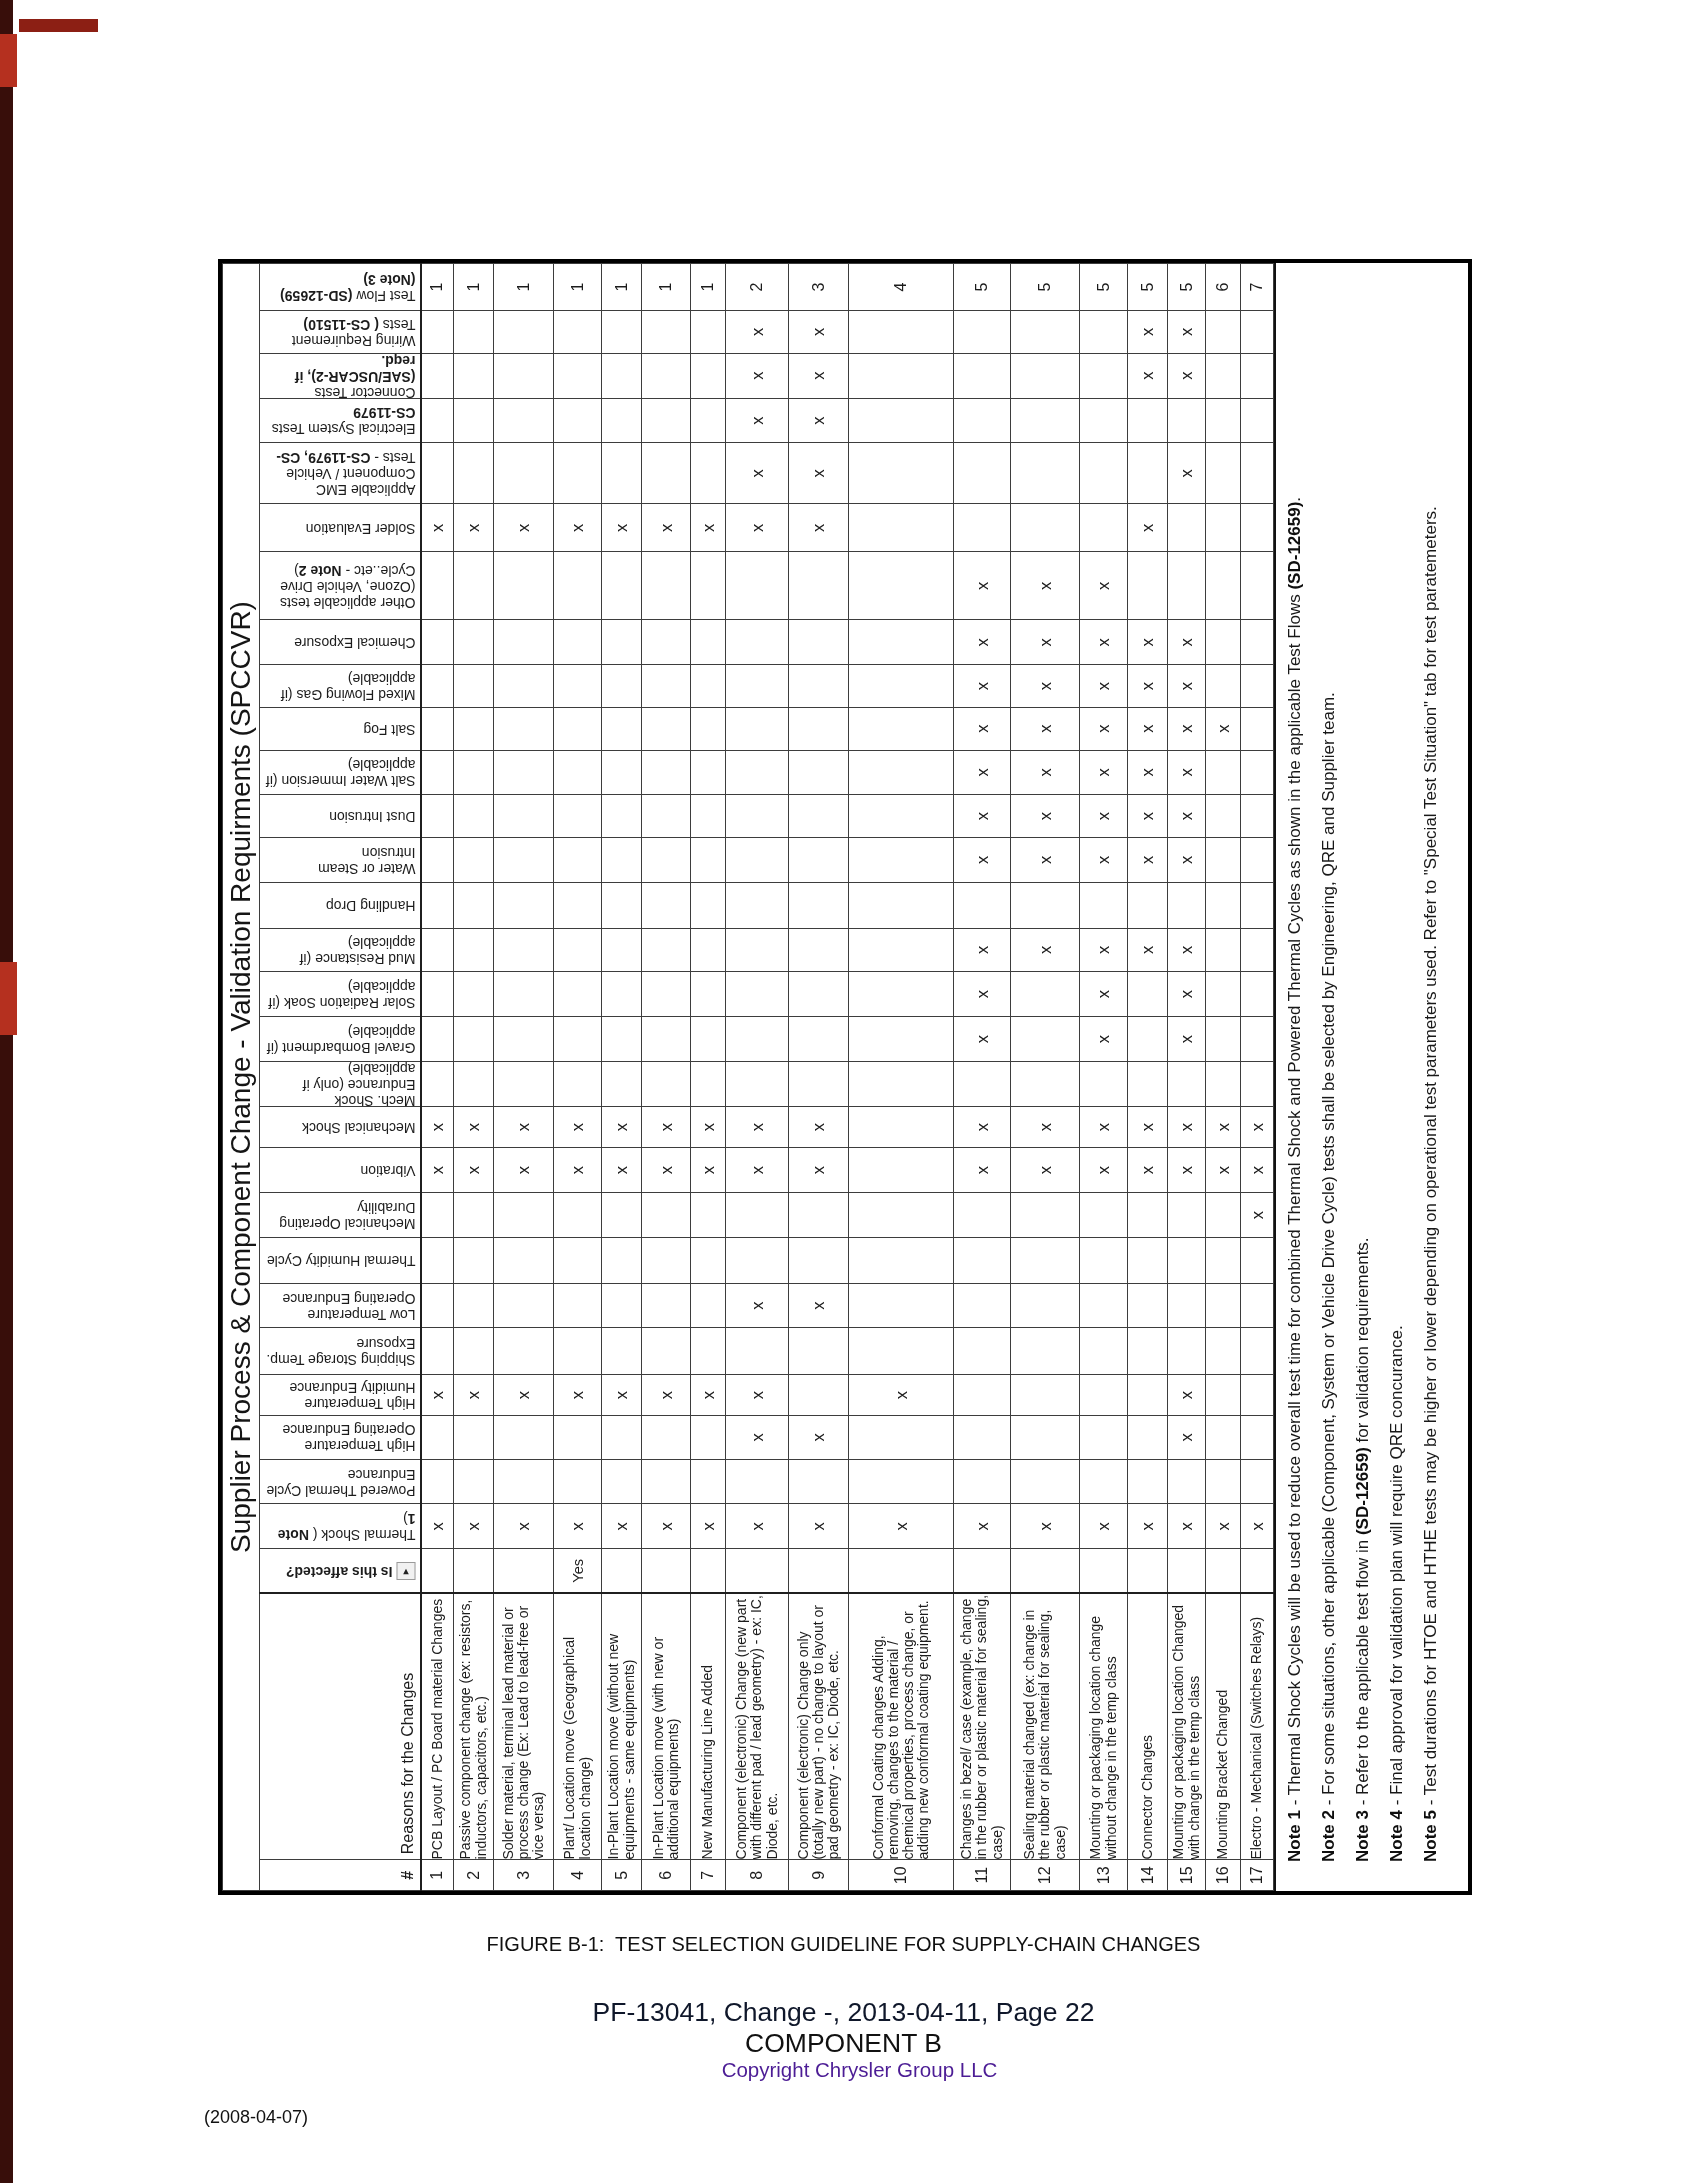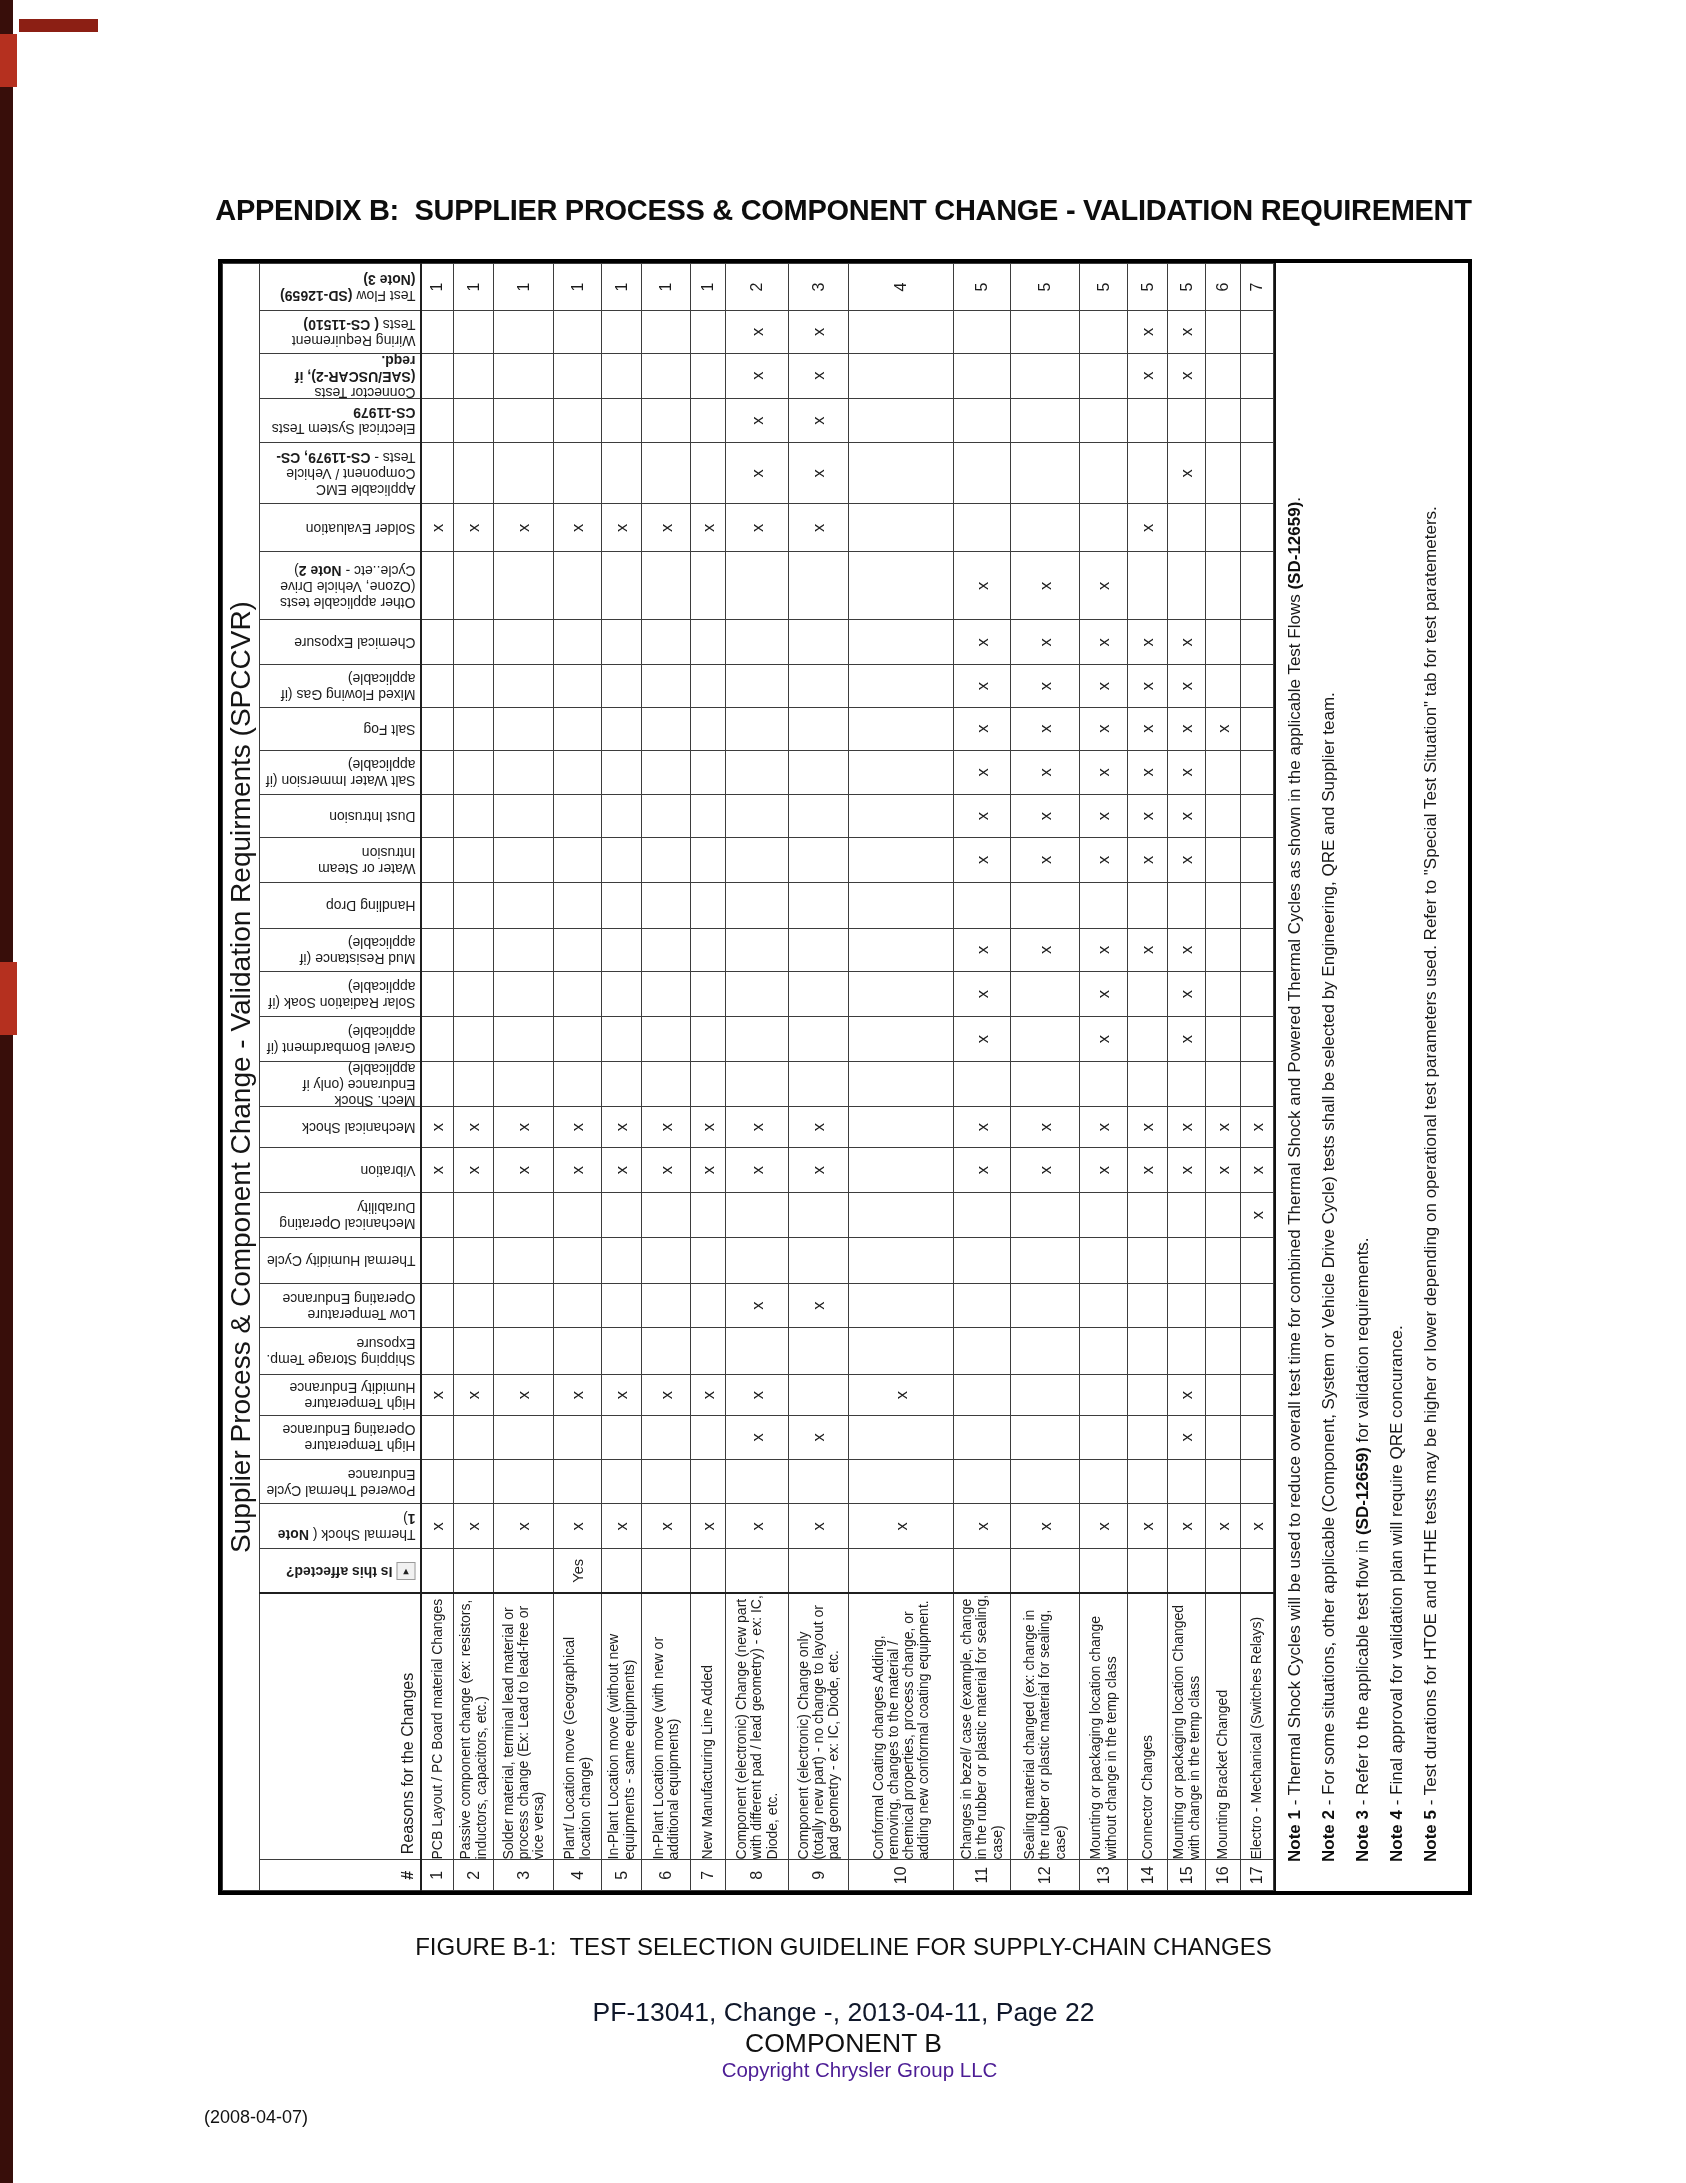--- a/index.html
+++ b/index.html
@@ -6,21 +6,21 @@
   .page { position:relative; width:1687px; height:2183px; background:#ffffff;
           font-family:"Liberation Sans", sans-serif; overflow:hidden; }
 
   
   .edge-strip { position:absolute; }
 
   
   .doc-title { position:absolute; top:194px; left:0; width:1687px; text-align:center;
                font-size:29px; font-weight:bold; color:#0d0d0d; letter-spacing:-0.3px; white-space:pre; }
   .fig-caption { position:absolute; top:1933px; left:0; width:1687px; text-align:center;
-                 font-size:24px; color:#111; white-space:pre; }
+                 font-size:20px; color:#111; white-space:pre; }
   .foot1 { position:absolute; top:1997px; left:0; width:1687px; text-align:center; font-size:26.5px; color:#0f172a; }
   .foot2 { position:absolute; top:2028px; left:0; width:1687px; text-align:center; font-size:26.5px; color:#111; }
   .foot3 { position:absolute; top:2058px; left:16px; width:1687px; text-align:center; font-size:20.5px; color:#4c1d95; }
   .foot-date { position:absolute; top:2082px; left:204px; font-size:18px; color:#111;margin-top:25px; }
 
   
   .sheet { position:absolute; left:218px; top:259px; width:1636px; height:1254px;
            transform-origin:0 0; transform:rotate(-90deg) translateX(-1636px);
            border:4.6px solid #000; box-sizing:border-box; background:#fff;
            display:flex; flex-direction:column; }
@@ -55,21 +55,20 @@
 </head>
 <body>
 
 <div class="page">
 
   <div class="edge-strip" style="left:0;top:0;width:13.2px;height:2183px;background:#380e0a;"></div>
   <div class="edge-strip" style="left:0;top:34px;width:17px;height:53px;background:#b5301f;"></div>
   <div class="edge-strip" style="left:0;top:962px;width:17px;height:73px;background:#b5301f;"></div>
   <div class="edge-strip" style="left:18.5px;top:18.5px;width:79px;height:13.2px;background:#8c1f14;"></div>
 
-  <div class="doc-title">APPENDIX B:  SUPPLIER PROCESS &amp; COMPONENT CHANGE - VALIDATION REQUIREMENT</div>
 
   <div class="sheet">
     <table class="grid" id="grid-table">
         <colgroup>
           <col style="width: 30px;">
           <col style="width: 262px;">
           <col style="width: 44px;">
           <col style="width: 44px;">
           <col style="width: 44px;">
           <col style="width: 43px;">

